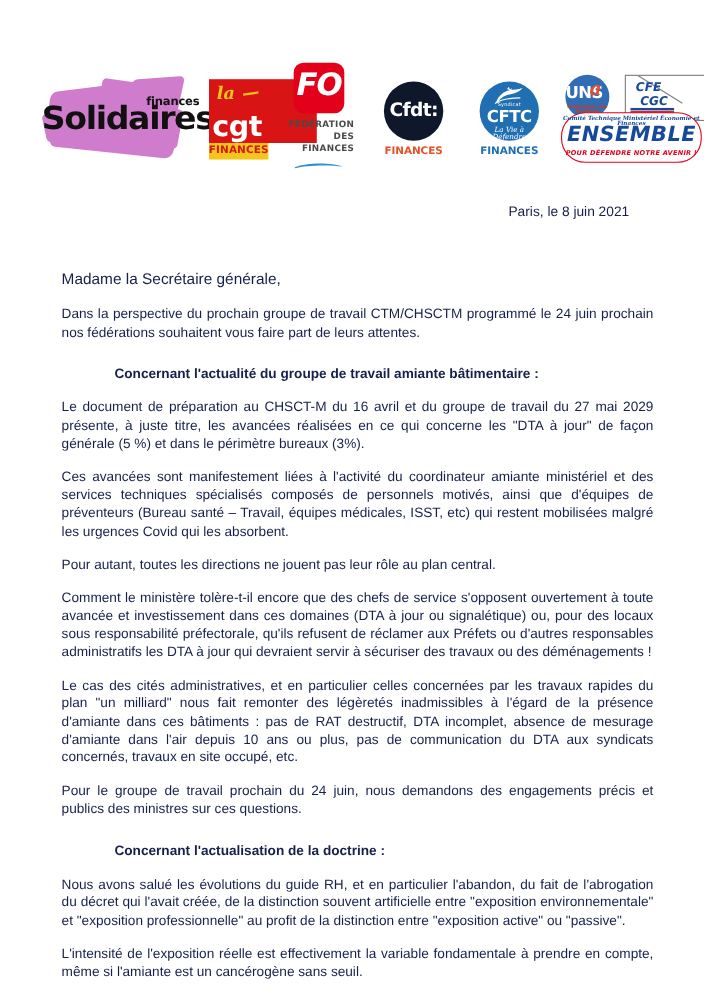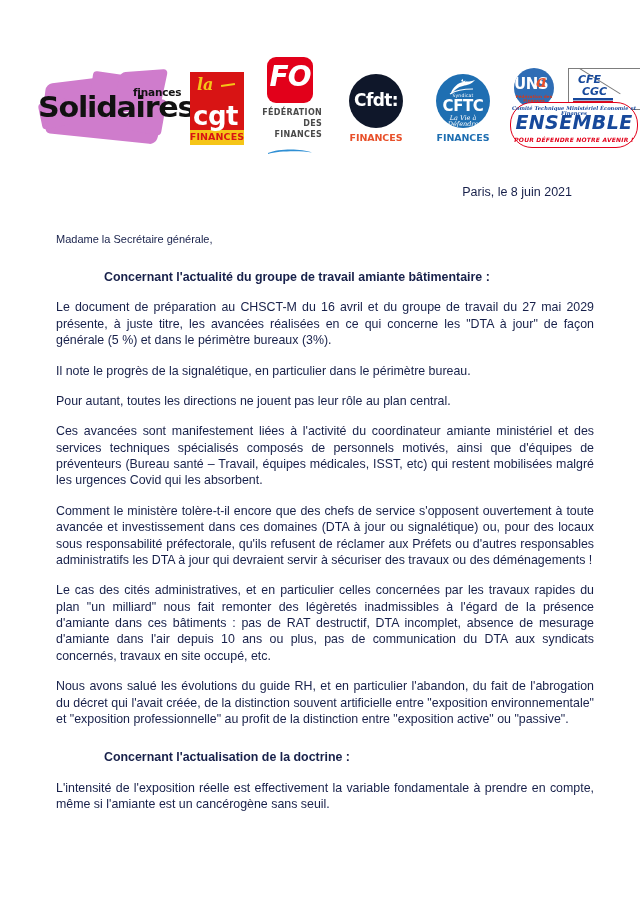--- a/index.html
+++ b/index.html
@@ -68,20 +68,21 @@
     color: #111111;
     line-height: 1;
   }
 
   
   .logo-cgt { width: 54px; margin-right: 14px; }
   .cgt-box {
     background: #d81414;
     width: 54px; height: 58px;
     position: relative;
+    padding-left: 44px;
   }
   .cgt-la {
     position: absolute; left: 7px; top: 5px;
     font-family: "DejaVu Serif", serif;
     font-style: italic;
     font-weight: bold;
     font-size: 16px;
     color: #f5c518;
     line-height: 1;
   }
@@ -345,22 +346,22 @@
     padding: 0 46px 0 56px;
   }
   .date-line {
     text-align: right;
     font-size: 12.5px;
     margin: 16px 22px 0 0;
     color: #17204a;
     line-height: 1.3;
   }
   .salutation {
-    margin-top: 32px;
-    font-size: 11px;
+    margin-top: 44px;
+    font-size: 14px;
     color: #17204a;
     line-height: 1.35;
   }
   p.para {
     margin: 14px 0 0 0;
     font-size: 12.4px;
     line-height: 1.32;
     text-align: justify;
     color: #17204a;
   }
@@ -453,24 +454,25 @@
       <div class="ens-main">ENSEMBLE</div>
       <div class="ens-sub2">POUR DÉFENDRE NOTRE AVENIR !</div>
     </div>
   </div>
 </div>
 
 <div class="letter">
   <div class="date-line">Paris, le 8 juin 2021</div>
   <div class="salutation">Madame la Secrétaire générale,</div>
   <div id="paragraphs">
+      <p class="para">Dans la perspective du prochain groupe de travail CTM/CHSCTM programmé le 24 juin prochain nos fédérations souhaitent vous faire part de leurs attentes.</p>
       <p class="para bold section-head">Concernant l'actualité du groupe de travail amiante bâtimentaire :</p>
       <p class="para">Le document de préparation au CHSCT-M du 16 avril et du groupe de travail du 27 mai 2029 présente, à juste titre, les avancées réalisées en ce qui concerne les "DTA à jour" de façon générale (5 %) et dans le périmètre bureaux (3%).</p>
-      <p class="para">Il note le progrès de la signalétique, en particulier dans le périmètre bureau.</p>
+      <p class="para">Ces avancées sont manifestement liées à l'activité du coordinateur amiante ministériel et des services techniques spécialisés composés de personnels motivés, ainsi que d'équipes de préventeurs (Bureau santé – Travail, équipes médicales, ISST, etc) qui restent mobilisées malgré les urgences Covid qui les absorbent.</p>
       <p class="para">Pour autant, toutes les directions ne jouent pas leur rôle au plan central.</p>
-      <p class="para">Ces avancées sont manifestement liées à l'activité du coordinateur amiante ministériel et des services techniques spécialisés composés de personnels motivés, ainsi que d'équipes de préventeurs (Bureau santé – Travail, équipes médicales, ISST, etc) qui restent mobilisées malgré les urgences Covid qui les absorbent.</p>
       <p class="para">Comment le ministère tolère-t-il encore que des chefs de service s'opposent ouvertement à toute avancée et investissement dans ces domaines (DTA à jour ou signalétique) ou, pour des locaux sous responsabilité préfectorale, qu'ils refusent de réclamer aux Préfets ou d'autres responsables administratifs les DTA à jour qui devraient servir à sécuriser des travaux ou des déménagements !</p>
       <p class="para">Le cas des cités administratives, et en particulier celles concernées par les travaux rapides du plan "un milliard" nous fait remonter des légèretés inadmissibles à l'égard de la présence d'amiante dans ces bâtiments : pas de RAT destructif, DTA incomplet, absence de mesurage d'amiante dans l'air depuis 10 ans ou plus, pas de communication du DTA aux syndicats concernés, travaux en site occupé, etc.</p>
+      <p class="para">Pour le groupe de travail prochain du 24 juin, nous demandons des engagements précis et publics des ministres sur ces questions.</p>
+      <p class="para bold section-head">Concernant l'actualisation de la doctrine :</p>
       <p class="para">Nous avons salué les évolutions du guide RH, et en particulier l'abandon, du fait de l'abrogation du décret qui l'avait créée, de la distinction souvent artificielle entre "exposition environnementale" et "exposition professionnelle" au profit de la distinction entre "exposition active" ou "passive".</p>
-      <p class="para bold section-head">Concernant l'actualisation de la doctrine :</p>
       <p class="para">L'intensité de l'exposition réelle est effectivement la variable fondamentale à prendre en compte, même si l'amiante est un cancérogène sans seuil.</p>
     </div>
 </div>
 
 </body></html>

